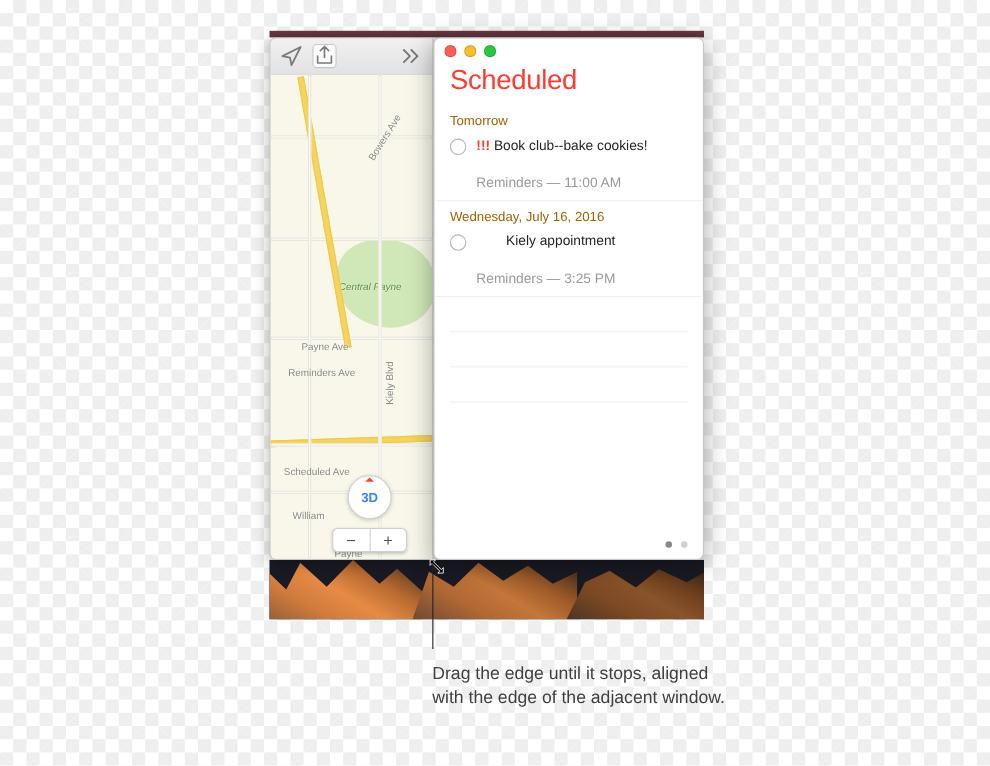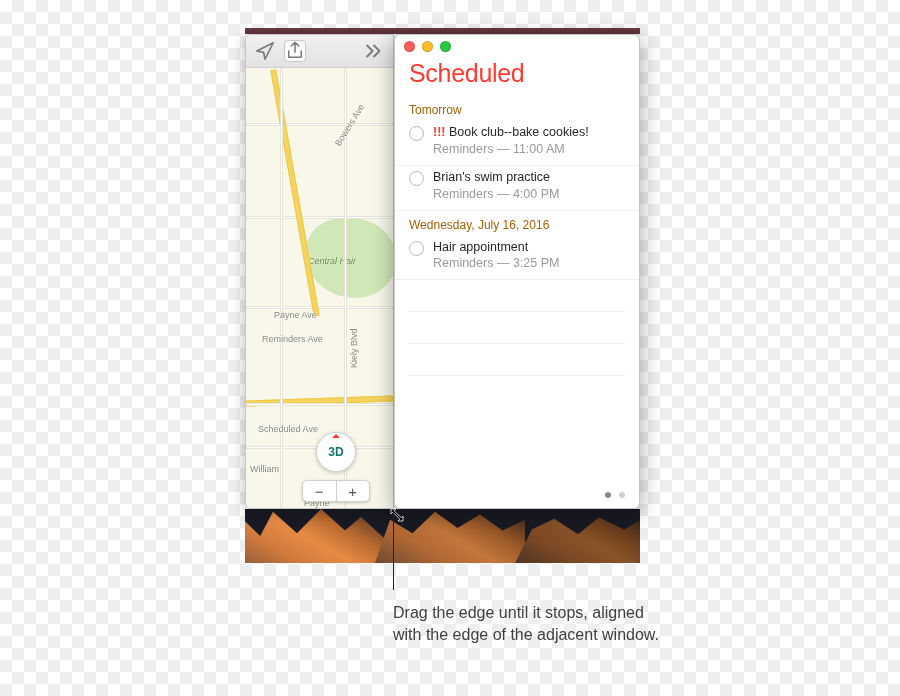--- a/index.html
+++ b/index.html
@@ -125,21 +125,21 @@
 
   .compass {
     position:absolute;
     left:70px; bottom:36px;
     width:40px; height:40px;
     border-radius:50%;
     background:#fff;
     border:1px solid #d0d0d0;
     box-shadow: 0 1px 4px rgba(0,0,0,.2);
     display:flex; align-items:center; justify-content:center;
-    font-size:12px; font-weight:600; color:#0f766e;
+    font-size:12px; font-weight:600; color:#3b82f6;
   }
   .compass::before {
     content:"";
     position:absolute;
     top:-3px; left:50%;
     margin-left:-4px;
     border:4px solid transparent;
     border-bottom-color:#ff3b30;
   }
   .zoom {
@@ -207,22 +207,22 @@
     border-bottom:1px solid #f0f0f0;
   }
   .radio {
     width:15px;height:15px;
     border:1.2px solid #b8b8b8;
     border-radius:50%;
     margin-top:2px;
     flex-shrink:0;
   }
   .item-body { font-size:12.5px; line-height:1.35; }
-  .item-title { color:#262626; }
-  .item-meta { color:#9a9a9a; }
+  .item-title { color:#262626;text-align:right; }
+  .item-meta { color:#9a9a9a;margin-top:17px; }
   .bangs { color:#ff3b30; font-weight:600; }
 
   .blanks { padding: 0 14px; }
   .blank-row { height:32px; border-bottom:1px solid #f0f0f0; }
 
   .pager {
     position:absolute;
     bottom:10px;
     right: 14px;
     display:flex; gap:8px;
@@ -286,38 +286,38 @@
       </div>
       <div class="tb-spacer"></div>
       <div class="tb-btn">
         <svg viewBox="0 0 16 16">
             <path d="M3 4 L7 8 L3 12 M8 4 L12 8 L8 12" fill="none" stroke="#7a7a7a" stroke-width="1.3" stroke-linecap="round" stroke-linejoin="round"></path>
           </svg>
       </div>
     </div>
     <div class="map-canvas">
       <div class="park"></div>
-      <span class="park-label">Central Hair</span>
+      <span class="park-label">Central Payne</span>
 
       <div class="road h1"></div>
       <div class="road h2"></div>
       <div class="road h3"></div>
       <div class="road hw hw1"></div>
       <div class="road h4"></div>
       <div class="road h5"></div>
       <div class="road hw hw2"></div>
       <div class="road v1"></div>
       <div class="road v2"></div>
 
       <span class="street-label" style="left:80px; top:52px; transform:rotate(-58deg);">Bowers Ave</span>
       <span class="street-label" style="left:28px; top:242px;">Payne Ave</span>
       <span class="street-label" style="left:16px; top:266px;">Reminders Ave</span>
       <span class="street-label" style="left:103px; top:300px; transform:rotate(-90deg); transform-origin:left top;">Kiely Blvd</span>
       <span class="street-label" style="left:12px; top:356px;">Scheduled Ave</span>
-      <span class="street-label" style="left:4px; top:396px;">William</span>
+      <span class="street-label" style="left:20px; top:396px;">William</span>
       <span class="street-label" style="left:58px; top:430px;">Payne</span>
 
       <div class="compass">
         <span>3D</span>
       </div>
       <div class="zoom">
         <span>−</span>
         <span>+</span>
       </div>
     </div>
@@ -336,36 +336,27 @@
       <div class="radio"></div>
       <div class="item-body">
         <div class="item-title">
           <span class="bangs">!!!</span>
           <span>Book club--bake cookies!</span>
         </div>
         <div class="item-meta">Reminders — 11:00 AM</div>
       </div>
     </div>
 
-    <div class="item">
-      <div class="radio"></div>
-      <div class="item-body">
-        <div class="item-title">
-          <span>Brian's swim practice</span>
-        </div>
-        <div class="item-meta">Reminders — 4:00 PM</div>
-      </div>
-    </div>
 
     <div class="group-label">Wednesday, July 16, 2016</div>
     <div class="item">
       <div class="radio"></div>
       <div class="item-body">
         <div class="item-title">
-          <span>Hair appointment</span>
+          <span>Kiely appointment</span>
         </div>
         <div class="item-meta">Reminders — 3:25 PM</div>
       </div>
     </div>
 
     <div class="blanks">
       <div class="blank-row"></div>
       <div class="blank-row"></div>
       <div class="blank-row"></div>
     </div>

